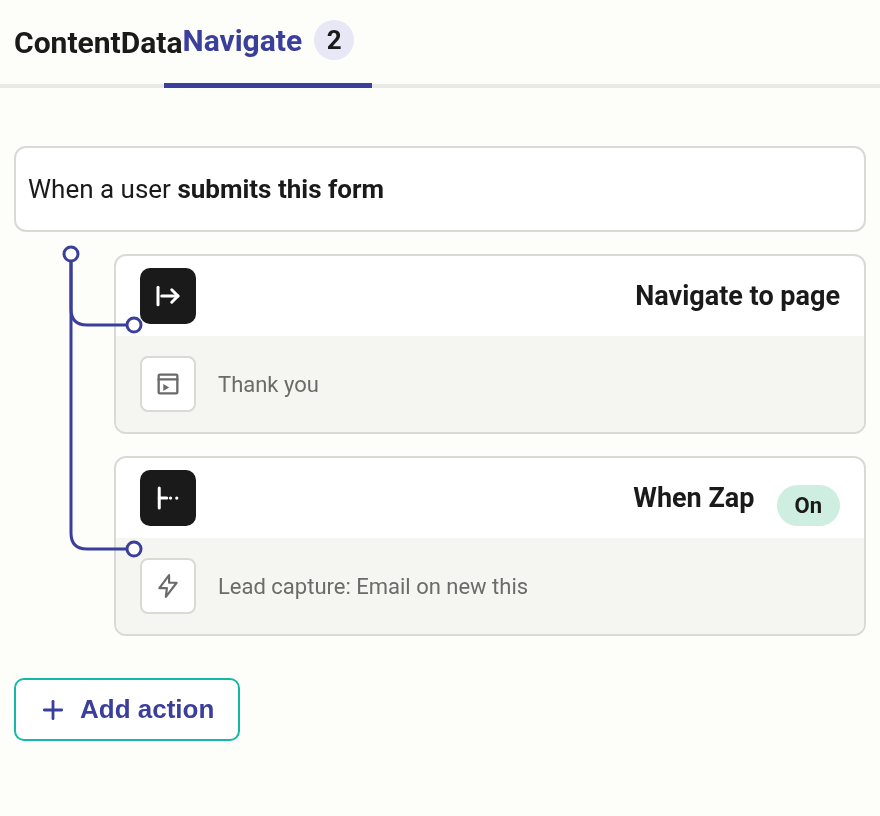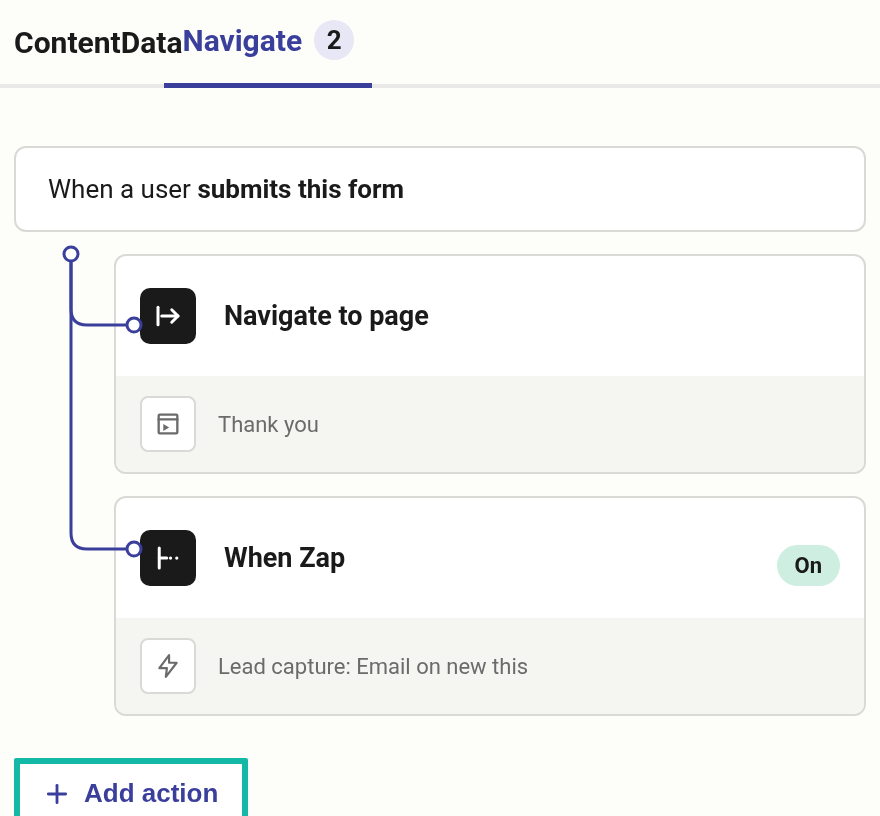--- a/index.html
+++ b/index.html
@@ -57,21 +57,21 @@
     font-weight: 700;
   }
   
   .content {
     padding: 58px 14px 0 14px;
     position: relative;
   }
   .trigger-card {
     border: 2px solid #d9d9d6;
     border-radius: 12px;
-    padding: 26px 32px;
+    padding: 26px 12px;
     background: #fff;
     font-size: 26px;
     color: #1a1a1a;
   }
   .trigger-card .bold {
     font-weight: 700;
   }
   
   .flow {
     position: relative;
@@ -89,22 +89,23 @@
     margin-left: 100px;
     border: 2px solid #d9d9d6;
     border-radius: 12px;
     background: #fff;
     margin-top: 22px;
     overflow: hidden;
   }
   .action-header {
     display: flex;
     align-items: center;
-    gap: 28px;
-    padding: 32px 24px;
+    gap: 22px;
+    padding: 12px 24px;
+    text-align: right;
   }
   .action-icon {
     width: 56px;
     height: 56px;
     border-radius: 10px;
     background: #1a1a1a;
     display: flex;
     align-items: center;
     justify-content: center;
     flex-shrink: 0;
@@ -145,27 +146,27 @@
   .detail-text {
     font-size: 22px;
     color: #6b6b6b;
   }
   
   .add-action-btn {
     margin-top: 42px;
     display: inline-flex;
     align-items: center;
     gap: 14px;
-    border: 6px solid #14b8a6;
+    border: 2px solid #14b8a6;
     background: #fff;
     color: #3b3f9c;
     font-size: 26px;
     font-weight: 700;
     padding: 14px 24px;
-    border-radius: 2px;
+    border-radius: 10px;
     cursor: pointer;
   }
   .plus-svg {
     width: 26px;
     height: 26px;
   }
 </style>
 </head>
 <body>
 

